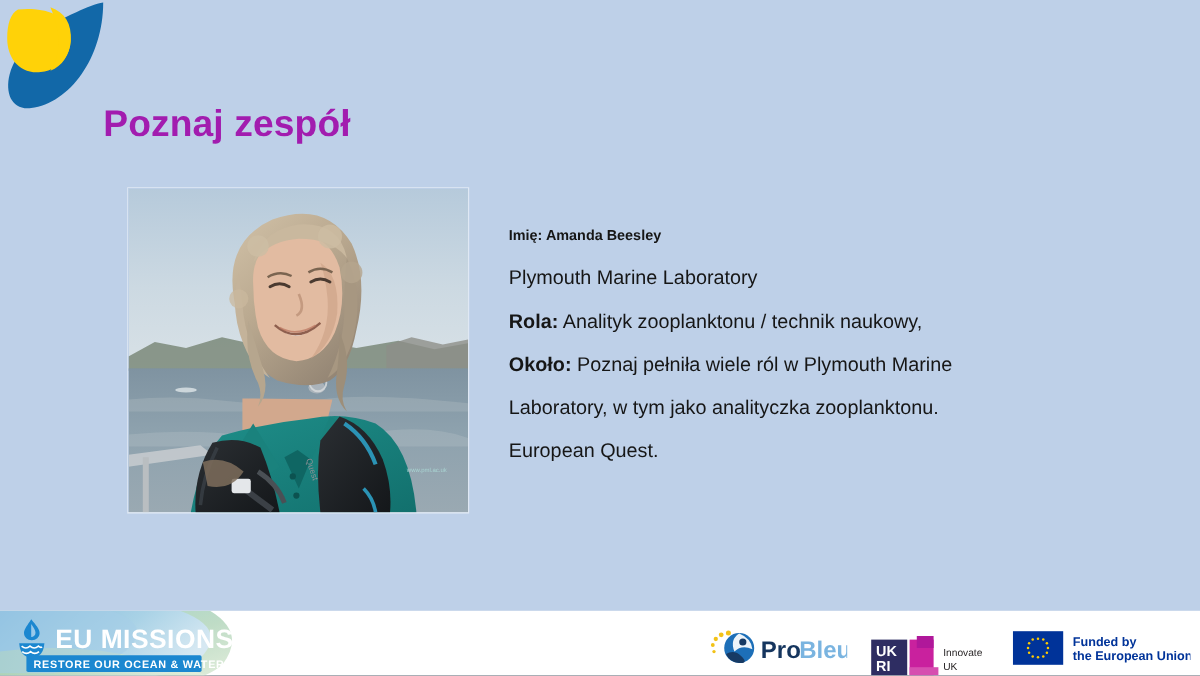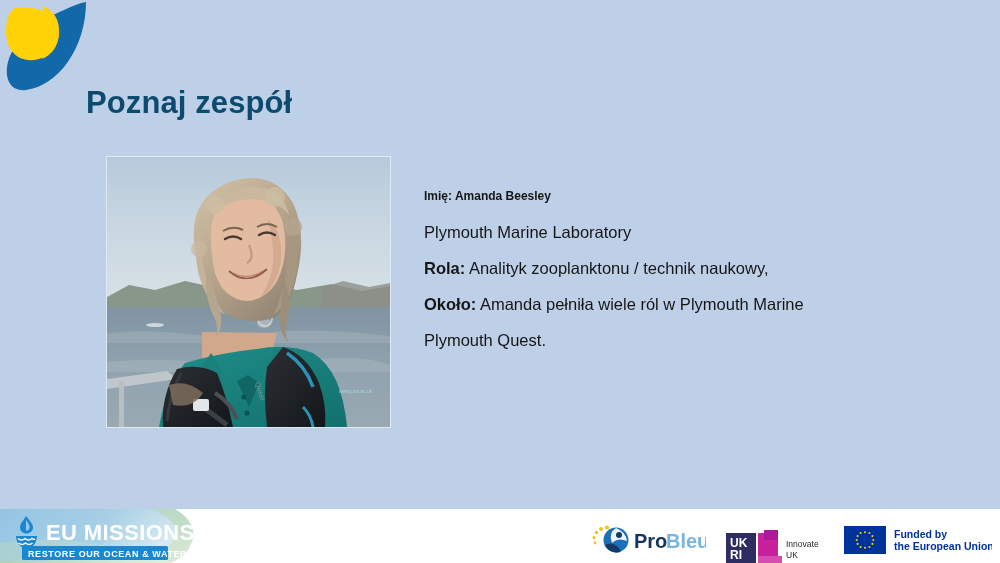--- a/index.html
+++ b/index.html
@@ -25,21 +25,21 @@
     height: 100px;
   }
 
   
   .slide-title {
     position: absolute;
     left: 86px;
     top: 85px;
     font-size: 31px;
     font-weight: bold;
-    color: #0c4a6e;
+    color: #a21caf;
     letter-spacing: 0.1px;
     white-space: nowrap;
   }
 
   
   .photo-frame {
     position: absolute;
     left: 107px;
     top: 157px;
     width: 283px;
@@ -214,23 +214,24 @@
       <span>Imię:</span>
       <span>Amanda Beesley</span>
     </p>
     <p>Plymouth Marine Laboratory</p>
     <p>
       <b>Rola:</b>
       <span>Analityk zooplanktonu / technik naukowy,</span>
     </p>
     <p>
       <b>Około:</b>
-      <span>Amanda pełniła wiele ról w Plymouth Marine</span>
+      <span>Poznaj pełniła wiele ról w Plymouth Marine</span>
     </p>
-    <p>Plymouth Quest.</p>
+    <p>Laboratory, w tym jako analityczka zooplanktonu.</p>
+    <p>European Quest.</p>
   </div>
 
   <div class="footer">
 
     <div class="eu-missions">
       <svg width="285" height="61" viewBox="0 0 285 61" aria-hidden="true">
         <defs>
           <linearGradient id="emBlue" x1="0" y1="0" x2="1" y2="0.4">
             <stop offset="0%" stop-color="#7fb8dc"></stop>
             <stop offset="60%" stop-color="#a9d2e6"></stop>

